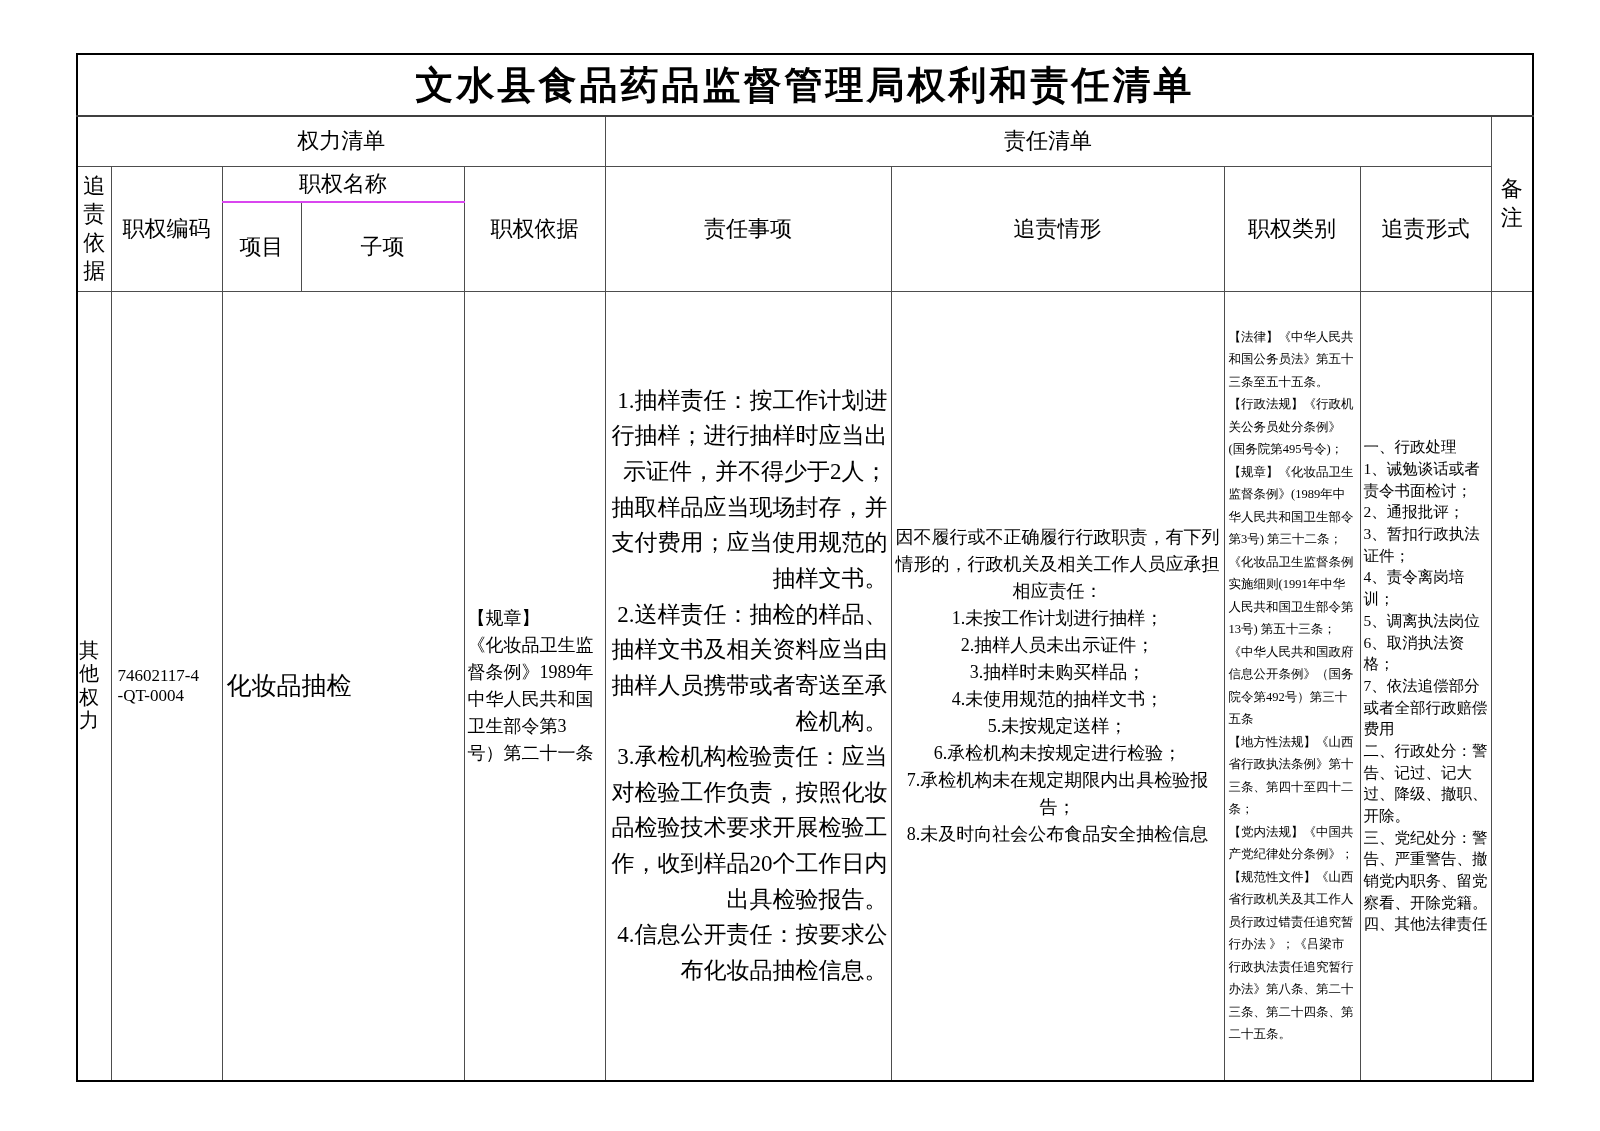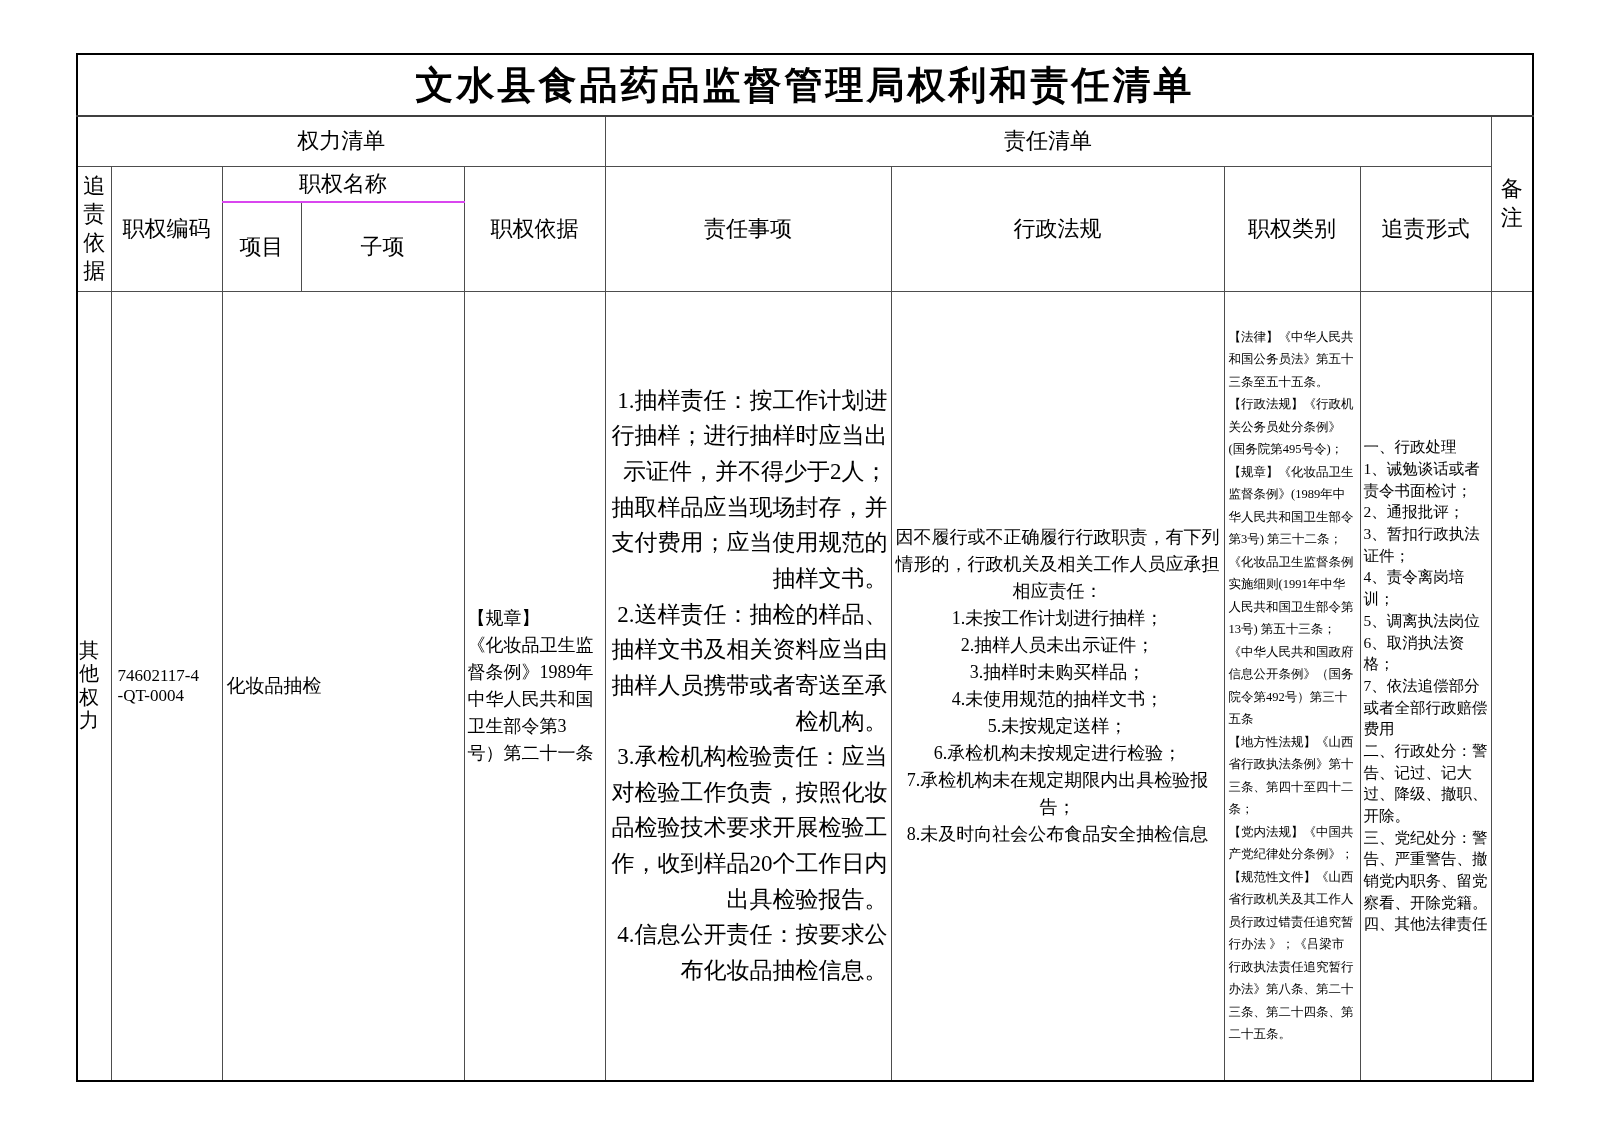--- a/index.html
+++ b/index.html
@@ -26,21 +26,21 @@
   }
   .hdr{text-align:center;font-size:22px;}
   .row-group{height:50px;}
   .row-name{height:33px;}
   .row-sub{height:90px;}
   .row-data{height:789px;}
   .name-hdr{border-bottom:2px solid #d946ef;}
   .vtext{text-align:center;line-height:1.3;padding:2px 1px;}
   .cell-category{font-size:20px;line-height:1.18;text-align:left;padding:2px 1px;}
   .cell-code{font-size:17px;white-space:pre-wrap;text-align:left;padding:2px 6px;}
-  .cell-item{font-size:19px;text-align:left;}
+  .cell-item{font-size:25px;text-align:left;}
   .cell-basis{font-size:18px;line-height:1.5;text-align:left;white-space:pre-wrap;padding:2px 3px;}
   .cell-matters{font-size:23px;line-height:1.55;text-align:right;white-space:pre-wrap;padding:2px 3px;font-family:Liberation Serif, serif;}
   .cell-situations{font-size:18px;line-height:1.5;text-align:center;white-space:pre-wrap;padding:2px 3px;}
   .cell-acc-basis{font-size:12.5px;line-height:1.8;text-align:left;white-space:pre-wrap;padding:2px 4px;}
   .cell-forms{font-size:15.5px;line-height:1.4;text-align:left;white-space:pre-wrap;padding:2px 3px;}
   b{font-weight:normal;}
 </style>
 </head>
 <body>
 
@@ -69,21 +69,21 @@
       <td class="hdr" colspan="4">责任清单</td>
       <td class="hdr vtext" rowspan="3">备注</td>
     </tr>
 
     <tr class="row-name">
       <td class="hdr vtext" rowspan="2">追责依据</td>
       <td class="hdr" rowspan="2">职权编码</td>
       <td class="hdr name-hdr" colspan="2">职权名称</td>
       <td class="hdr" rowspan="2">职权依据</td>
       <td class="hdr" rowspan="2">责任事项</td>
-      <td class="hdr" rowspan="2">行政法规</td>
+      <td class="hdr" rowspan="2">追责情形</td>
       <td class="hdr" rowspan="2">职权类别</td>
       <td class="hdr" rowspan="2">追责形式</td>
     </tr>
 
     <tr class="row-sub">
       <td class="hdr">项目</td>
       <td class="hdr">子项</td>
     </tr>
 
     <tr class="row-data">

